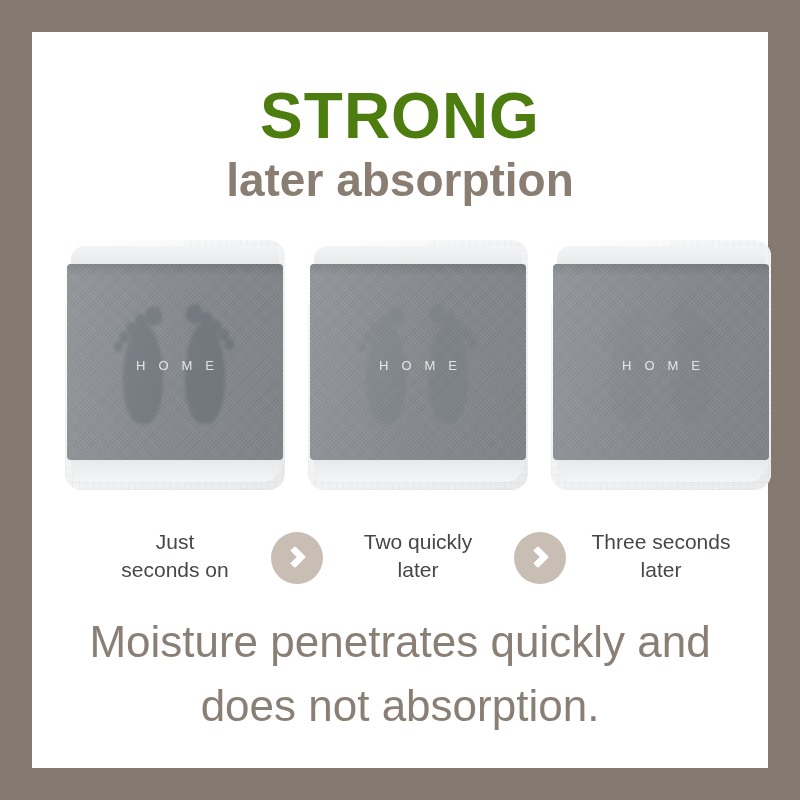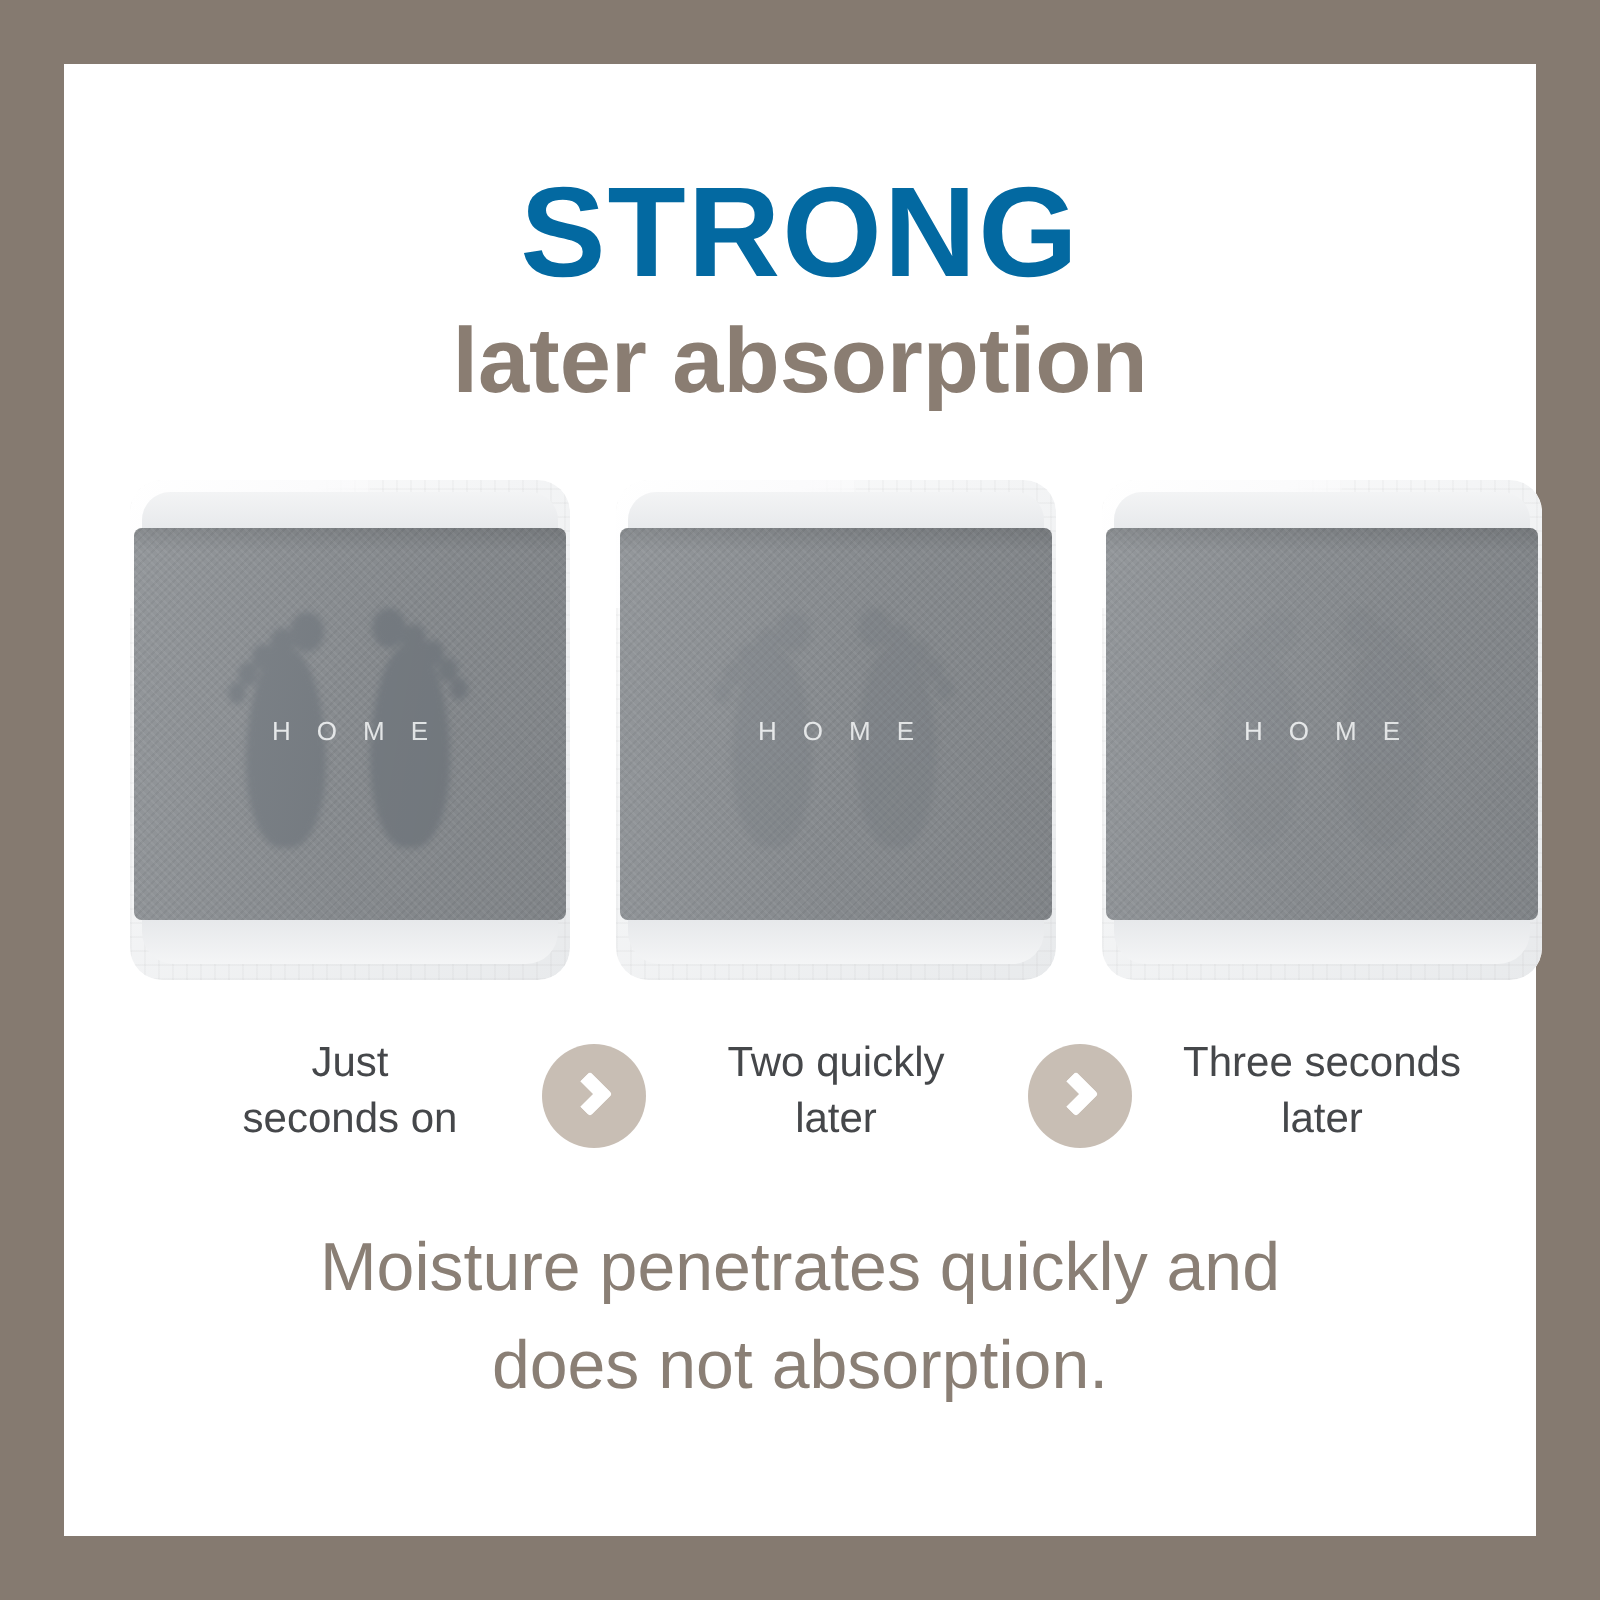--- a/index.html
+++ b/index.html
@@ -19,21 +19,21 @@
     background:#ffffff;
   }
 
   
   .headline { padding-top:52px; text-align:center; }
 
   .headline-strong {
     font-size:64px;
     font-weight:bold;
     letter-spacing:1px;
-    color:#0369a1;
+    color:#4d7c0f;
     line-height:1.0;
   }
 
   .headline-sub {
     font-size:46px;
     font-weight:bold;
     color:#8a7d72;
     line-height:1.25;
     margin-top:4px;
   }
@@ -164,21 +164,21 @@
   
   .step2 .prints { opacity:.34; }
   .step3 .prints { opacity:.14; }
 
   
   .captions {
     position:absolute;
     left:33px; top:470px;
     width:706px; height:92px;
     display:flex;
-    align-items:flex-start;
+    align-items:center;
   }
   .caption {
     width:220px;
     text-align:center;
     font-size:21px;
     color:#45474a;
     line-height:1.35;
     padding-top:16px;
   }
   .arrow-slot {
@@ -206,21 +206,21 @@
     transform:rotate(45deg);
     border-radius:2px;
   }
 
   
   .footer {
     position:absolute;
     left:0; right:0;
     top:578px;
     text-align:center;
-    font-size:34px;
+    font-size:44px;
     color:#8a7f75;
     line-height:1.45;
   }
 </style>
 </head>
 <body>
 
 <div class="frame">
 
   <div class="headline">

